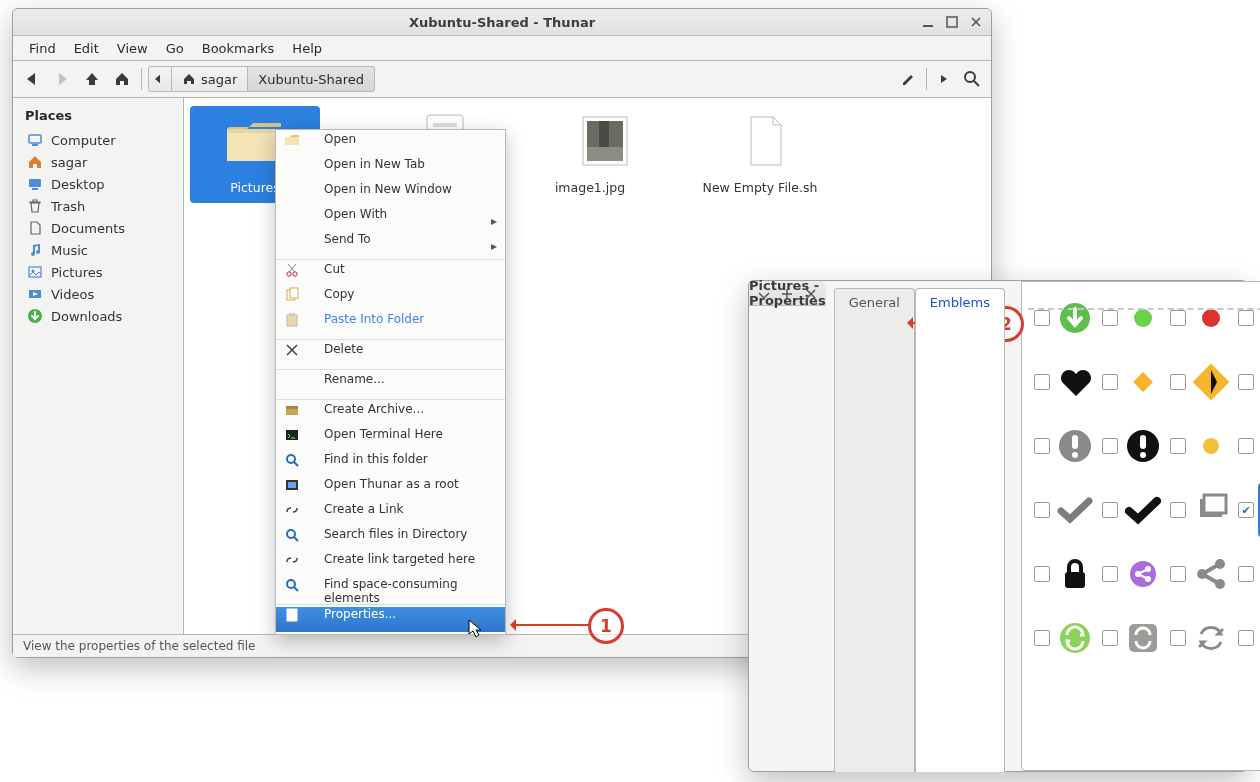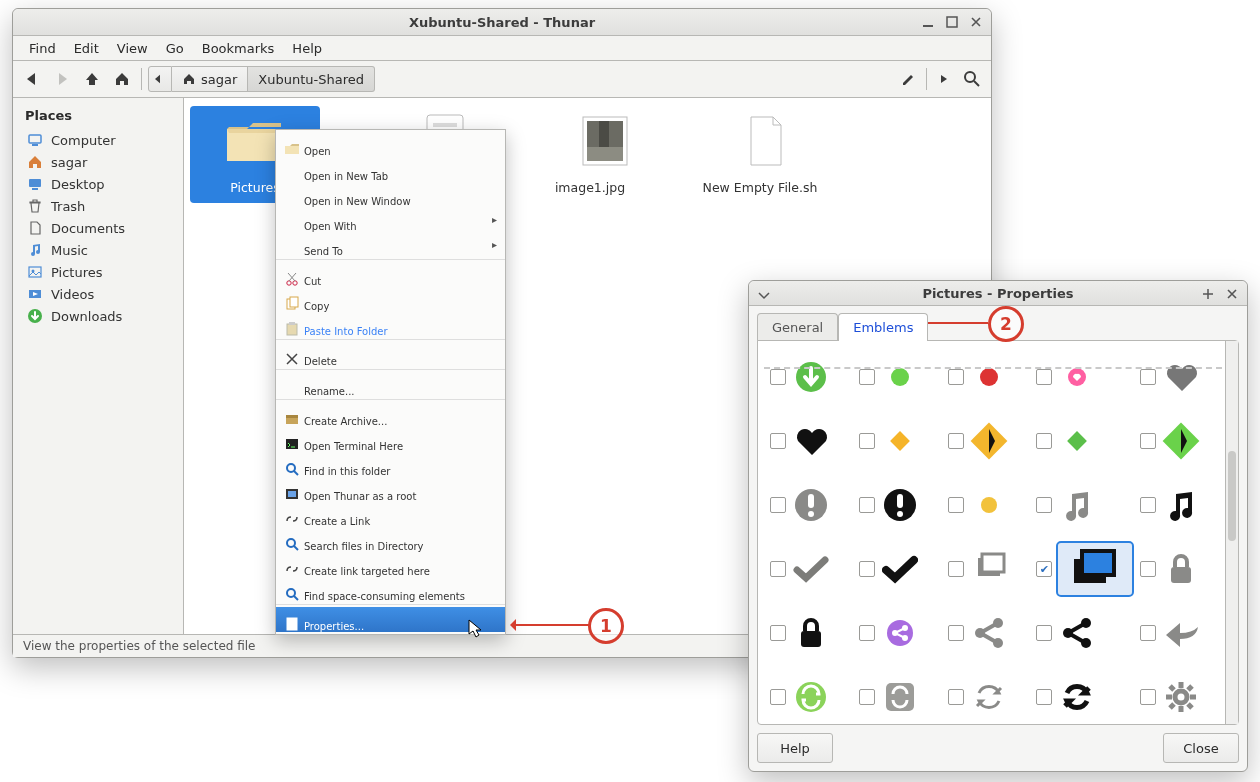--- a/index.html
+++ b/index.html
@@ -86,34 +86,34 @@
     display:flex;align-items:center;padding:0 10px;
   }
 
   
   .ctx{
     position:absolute; left:275px; top:129px; width:229px;
     background:#fbfbfa; border:1px solid var(--gtk-border);
     box-shadow:0 6px 18px rgba(0,0,0,.25);
     padding:2px 0;
   }
-  .mi{display:flex;align-items:flex-end;gap:4px;height:25px;padding:0 10px 0 8px;color:#333;font-size:10px;position:relative}
+  .mi{display:flex;align-items:flex-start;gap:24px;height:25px;padding:0 10px 0 8px;color:#333;font-size:12px;position:relative}
   .mi .ico{width:16px;height:16px;display:flex;align-items:center;justify-content:center;flex:0 0 16px}
   .mi .arrow{position:absolute;right:8px;top:7px;color:#555}
   .mi.disabled{color:#3b82f6}
   .mi.sel{background:linear-gradient(var(--sel-grad-top),var(--sel-grad-bot));color:#fff}
   .mi.sel .ico svg path, .mi.sel .ico svg rect{fill:#fff;stroke:#fff}
   .msep{height:1px;background:#dedede;margin:2px 0}
 
   
   .dlg{
     position:absolute; left:748px; top:280px; width:498px; height:490px;
     background:var(--win-bg); border:1px solid var(--gtk-dark-border);
     border-radius:6px; box-shadow:var(--shadow);
-    display:flex;flex-direction:column;
+    display:flex;
   }
   .dlg-titlebar{height:24px;display:flex;align-items:center;justify-content:center;position:relative;background:linear-gradient(#ededeb,#e0e0de);border-bottom:1px solid var(--gtk-border);border-radius:6px 6px 0 0;font-weight:600;color:#3c3c3c}
   .dlg-tb-left{position:absolute;left:6px;top:4px}
   .dlg-tb-right{position:absolute;right:6px;top:4px;display:flex;gap:6px}
   .tabs{display:flex;padding:6px 8px 0;gap:0; background:var(--win-bg)}
   .tab{
     padding:6px 14px; border:1px solid var(--gtk-border);
     border-bottom:none; border-radius:4px 4px 0 0; background:#ececea; color:#555;
     position:relative; top:1px;
   }

